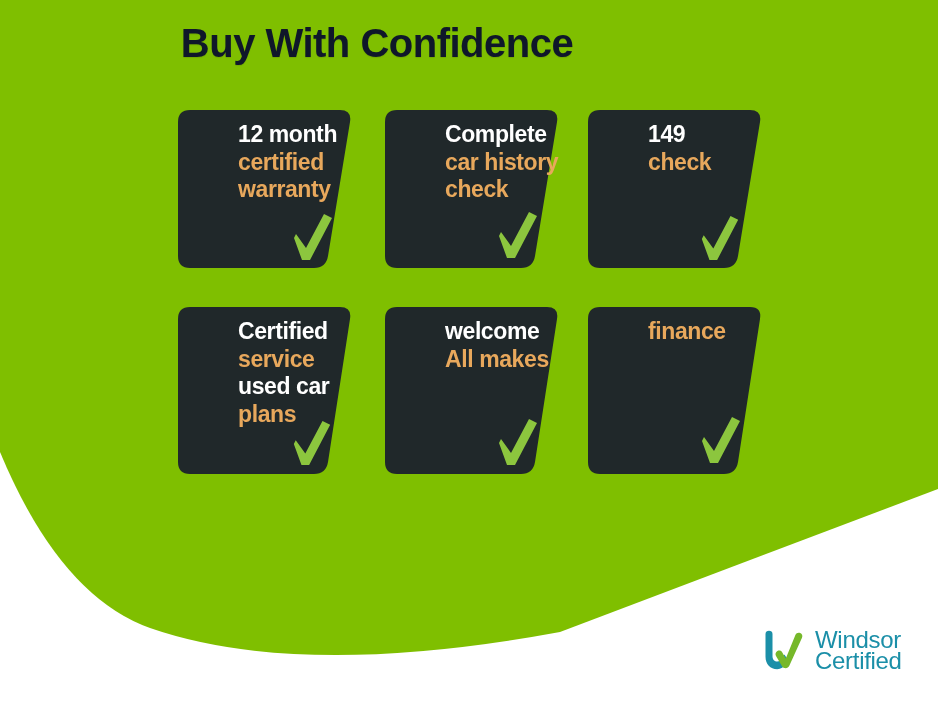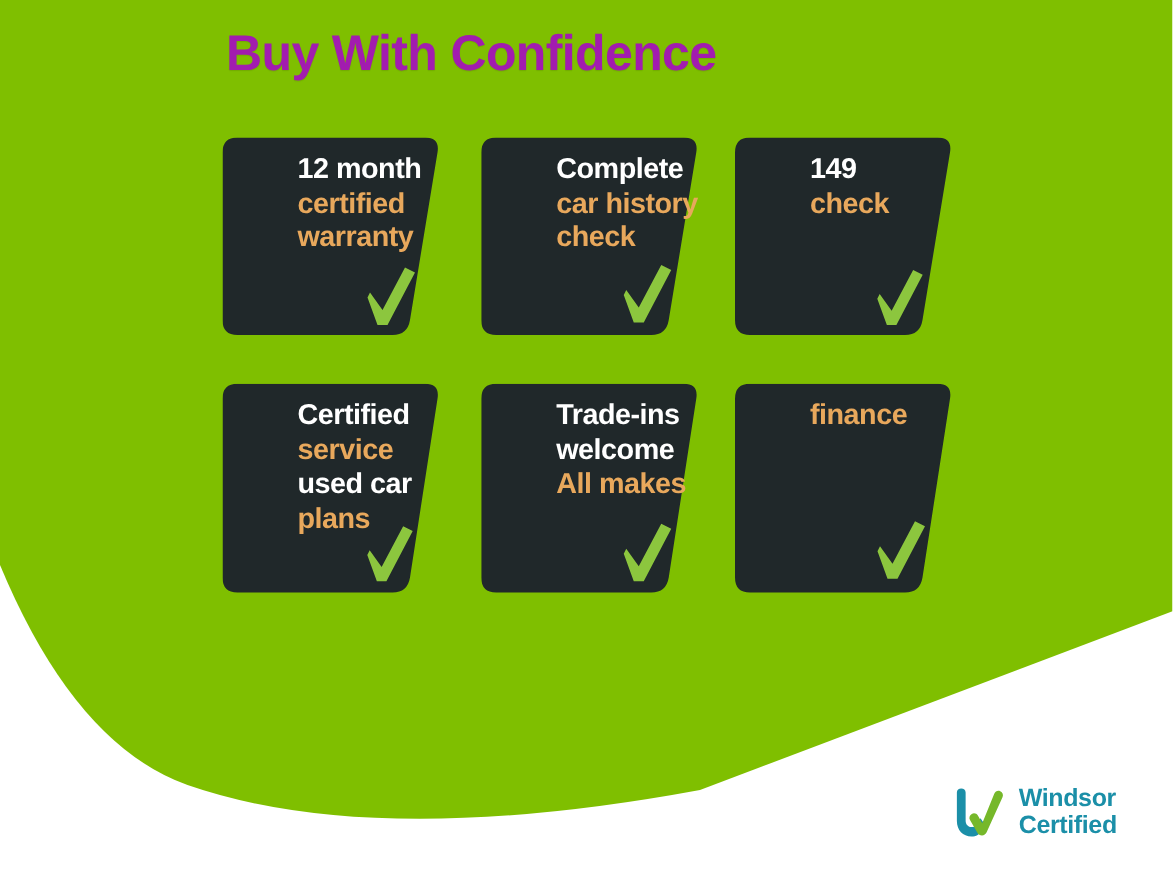--- a/index.html
+++ b/index.html
@@ -17,21 +17,21 @@
     position:absolute;left:0;top:0;width:938px;height:704px;
   }
   .green-bg svg{display:block;}
 
   
   .title{
     position:absolute;top:21px;left:0;width:754px;
     text-align:center;
     font-size:40px;
     font-weight:bold;
-    color:#a21caf;
+    color:#0f172a;
     letter-spacing:-0.5px;
     text-shadow:0 1px 1px rgba(0,0,0,.10);
   }
 
   
   .grid{position:absolute;left:0;top:0;width:938px;height:704px;}
 
   .card{
     position:absolute;
     width:176px;
@@ -72,23 +72,23 @@
   
   .logo{
     position:absolute;
     left:762px;top:628px;
     display:flex;align-items:center;gap:9px;
   }
   .logo-mark{width:44px;height:44px;flex:none;}
   .logo-text{
     font-family:"Liberation Sans", sans-serif;
     color:#1b8fa8;
-    font-size:20px;
+    font-size:24px;
     line-height:21px;
-    font-weight:bold;
+    font-weight:normal;
     letter-spacing:-0.3px;
   }
   .logo-text div{white-space:nowrap;}
 </style>
 </head>
 <body>
 
 <div id="stage">
 
   <div class="green-bg">
@@ -155,21 +155,20 @@
       <svg class="tick" style="left:112px;top:112px;" width="44" height="48" viewBox="0 0 46 50" aria-hidden="true">
         <path d="M4,26 L6,22 L16,36 L34,2 L42,6 L20,48 L12,48 Z" fill="#8CC63E"></path>
       </svg>
     </div>
 
     <div class="card c4">
       <svg class="shape" width="180" height="172" viewBox="0 0 180 172" aria-hidden="true">
         <path d="M12,0 H162 Q174,0 172,12 L150,155 Q148,167 136,167 H12 Q0,167 0,155 V12 Q0,0 12,0 Z" fill="#20282A"></path>
       </svg>
       <div class="lines">
-        <div class="line white">Trade-ins</div>
         <div class="line white">welcome</div>
         <div class="line tan">All makes</div>
       </div>
       <svg class="tick" style="left:110px;top:110px;" width="46" height="50" viewBox="0 0 46 50" aria-hidden="true">
         <path d="M4,26 L6,22 L16,36 L34,2 L42,6 L20,48 L12,48 Z" fill="#8CC63E"></path>
       </svg>
     </div>
 
     <div class="card c5">
       <svg class="shape" width="180" height="172" viewBox="0 0 180 172" aria-hidden="true">

